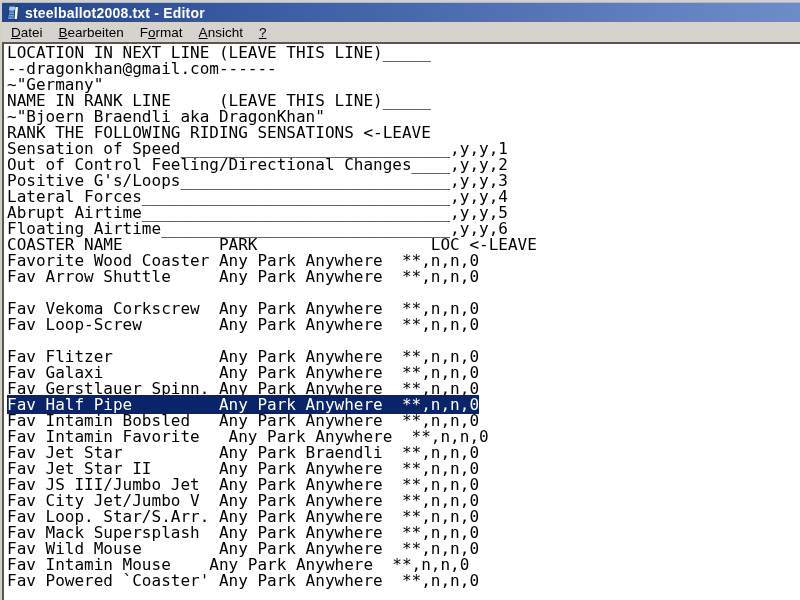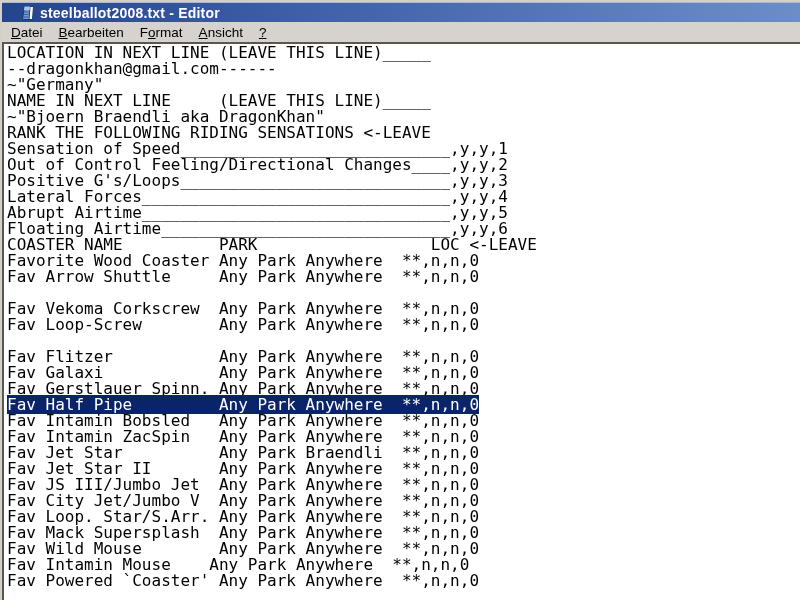--- a/index.html
+++ b/index.html
@@ -6,21 +6,21 @@
   body{
     width:800px;height:600px;overflow:hidden;position:relative;
     background:#d4d0c8;
     font-family:"Liberation Sans",sans-serif;
   }
   .window{position:absolute;inset:0;}
   
   .titlebar{
     position:absolute;left:2px;top:2px;right:0;height:20px;
     background:linear-gradient(90deg,var(--titlebar-left,#24448c) 0%,#3d5da5 35%,var(--titlebar-right,#6d8dc9) 100%);
-    display:flex;align-items:center;padding-left:18px;
+    display:flex;align-items:center;padding-left:3px;
     color:#fff;font-weight:bold;font-size:14px;
     border-top:1px solid #a9b9d8;
   }
   .titlebar .title-text{margin-left:4px;white-space:nowrap;letter-spacing:0.2px;}
   .win-icon{width:16px;height:16px;display:inline-block;flex:0 0 16px;}
   
   .menubar{
     position:absolute;left:2px;top:22px;right:0;height:20px;
     background:var(--menubar-bg,#d6d3ce);
     display:flex;align-items:center;
@@ -71,42 +71,42 @@
       <div class="menu-item">F<span class="accel">o</span>rmat</div>
       <div class="menu-item"><span class="accel">A</span>nsicht</div>
       <div class="menu-item"><span class="accel">?</span></div>
     </div>
 
   <div class="textarea">
     <div class="text-content">
         <div class="line">LOCATION IN NEXT LINE (LEAVE THIS LINE)_____</div>
         <div class="line">--dragonkhan@gmail.com------</div>
         <div class="line">~"Germany"</div>
-        <div class="line">NAME IN NEXT LINE     (LEAVE THIS LINE)_____</div>
+        <div class="line">NAME IN RANK LINE     (LEAVE THIS LINE)_____</div>
         <div class="line">~"Bjoern Braendli aka DragonKhan"</div>
         <div class="line">RANK THE FOLLOWING RIDING SENSATIONS &lt;-LEAVE</div>
         <div class="line">Sensation of Speed____________________________,y,y,1</div>
         <div class="line">Out of Control Feeling/Directional Changes____,y,y,2</div>
         <div class="line">Positive G's/Loops____________________________,y,y,3</div>
         <div class="line">Lateral Forces________________________________,y,y,4</div>
         <div class="line">Abrupt Airtime________________________________,y,y,5</div>
         <div class="line">Floating Airtime______________________________,y,y,6</div>
         <div class="line">COASTER NAME          PARK                  LOC &lt;-LEAVE</div>
         <div class="line">Favorite Wood Coaster Any Park Anywhere  **,n,n,0</div>
         <div class="line">Fav Arrow Shuttle     Any Park Anywhere  **,n,n,0</div>
         <div class="line"></div>
         <div class="line">Fav Vekoma Corkscrew  Any Park Anywhere  **,n,n,0</div>
         <div class="line">Fav Loop-Screw        Any Park Anywhere  **,n,n,0</div>
         <div class="line"></div>
         <div class="line">Fav Flitzer           Any Park Anywhere  **,n,n,0</div>
         <div class="line">Fav Galaxi            Any Park Anywhere  **,n,n,0</div>
         <div class="line">Fav Gerstlauer Spinn. Any Park Anywhere  **,n,n,0</div>
         <div class="line"><span class="selected">Fav Half Pipe         Any Park Anywhere  **,n,n,0</span></div>
         <div class="line">Fav Intamin Bobsled   Any Park Anywhere  **,n,n,0</div>
-        <div class="line">Fav Intamin ZacSpin   Any Park Anywhere  **,n,n,0</div>
+        <div class="line">Fav Intamin Favorite   Any Park Anywhere  **,n,n,0</div>
         <div class="line">Fav Jet Star          Any Park Braendli  **,n,n,0</div>
         <div class="line">Fav Jet Star II       Any Park Anywhere  **,n,n,0</div>
         <div class="line">Fav JS III/Jumbo Jet  Any Park Anywhere  **,n,n,0</div>
         <div class="line">Fav City Jet/Jumbo V  Any Park Anywhere  **,n,n,0</div>
         <div class="line">Fav Loop. Star/S.Arr. Any Park Anywhere  **,n,n,0</div>
         <div class="line">Fav Mack Supersplash  Any Park Anywhere  **,n,n,0</div>
         <div class="line">Fav Wild Mouse        Any Park Anywhere  **,n,n,0</div>
         <div class="line">Fav Intamin Mouse    Any Park Anywhere  **,n,n,0</div>
         <div class="line">Fav Powered `Coaster' Any Park Anywhere  **,n,n,0</div>
       </div>

